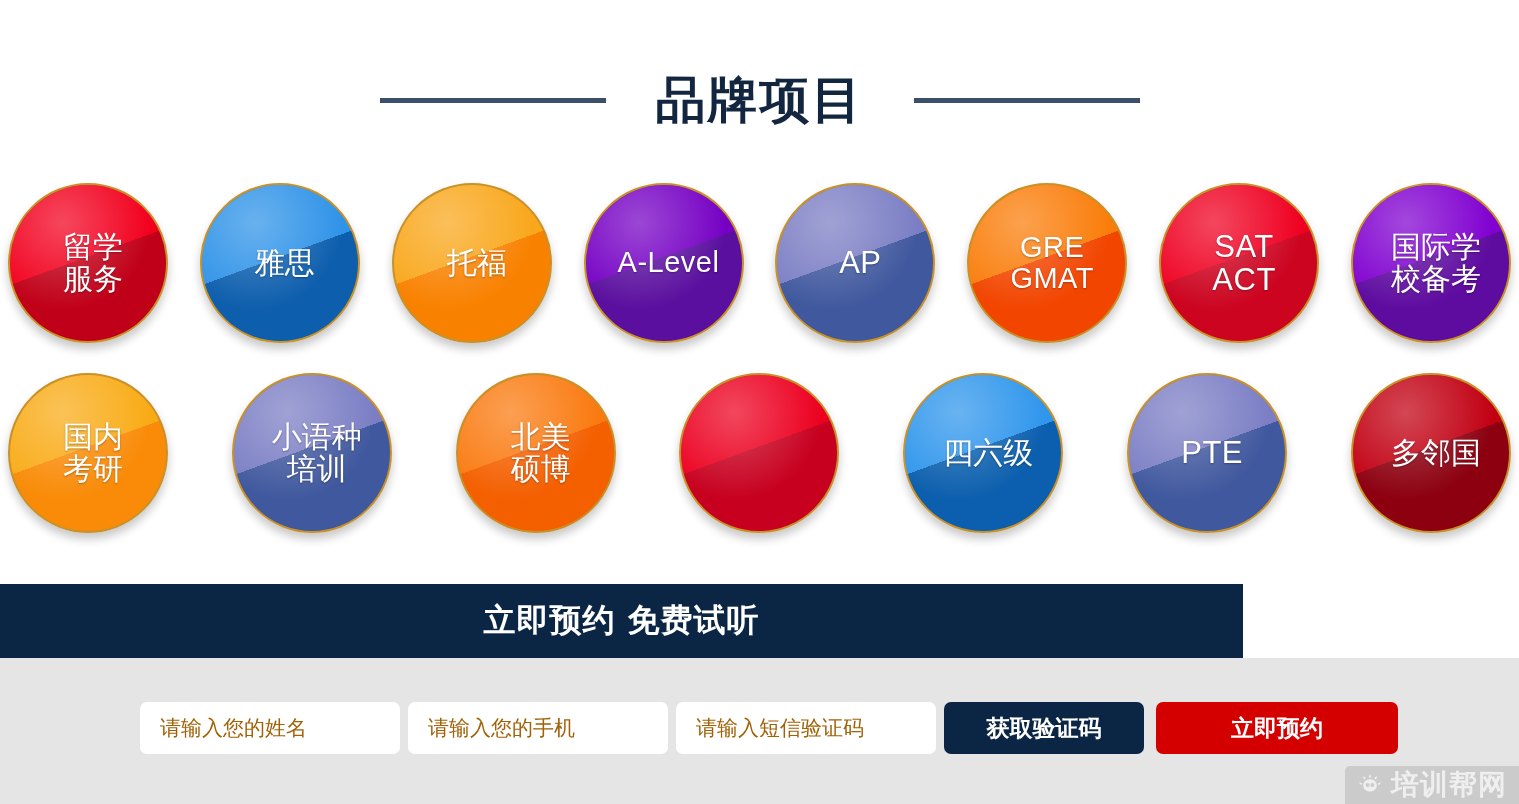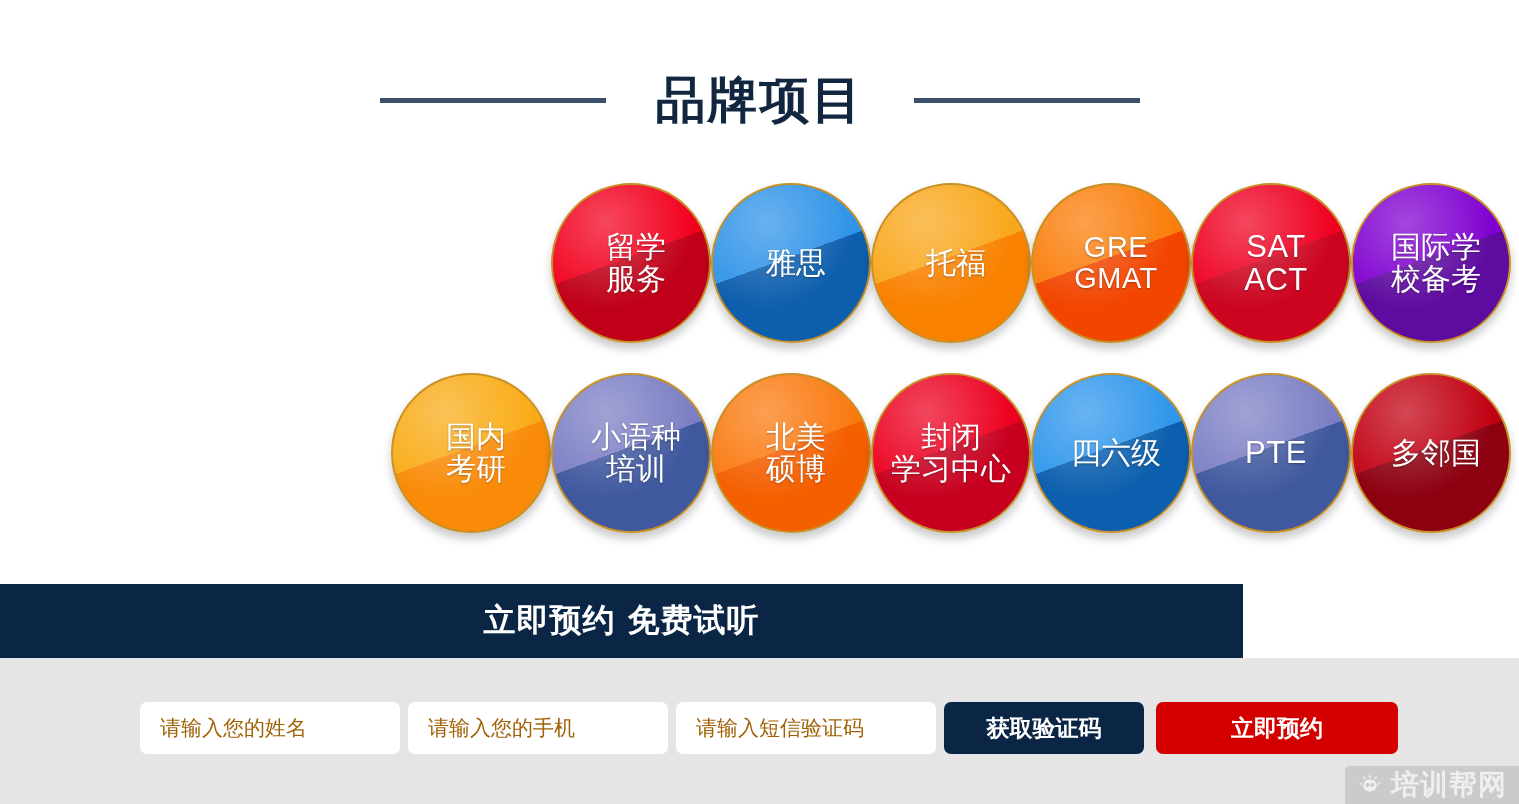--- a/index.html
+++ b/index.html
@@ -25,21 +25,21 @@
     letter-spacing:2px;line-height:1;white-space:nowrap;
     font-family:"DejaVu Sans","Liberation Sans",sans-serif;
   }
 
   
   .grid{
     position:absolute;left:8px;top:183px;
     width:1503px;
   }
   .row{
-    display:flex;justify-content:flex-end;align-items:flex-start;
+    display:flex;justify-content:space-between;align-items:flex-start;
   }
   .row.row2{margin-top:30px;}
 
   .bubble{
     position:relative;
     width:160px;height:160px;border-radius:50%;
     flex:0 0 auto;
     display:flex;align-items:center;justify-content:center;
     box-sizing:border-box;
     border:2px solid #c8922a;
@@ -148,20 +148,32 @@
         <div class="label cjk">
           <div>雅思</div>
         </div>
       </div>
       <div class="bubble" style="border-color: rgb(200, 146, 42); background: linear-gradient(160deg, rgb(249, 167, 27) 0%, rgb(249, 167, 27) 47%, rgb(249, 129, 0) 47%, rgb(249, 129, 0) 100%);">
         <div class="gloss"></div>
         <div class="label cjk">
           <div>托福</div>
         </div>
       </div>
+      <div class="bubble" style="border-color: rgb(200, 146, 42); background: linear-gradient(160deg, rgb(117, 0, 196) 0%, rgb(117, 0, 196) 47%, rgb(90, 15, 158) 47%, rgb(90, 15, 158) 100%);">
+        <div class="gloss"></div>
+        <div class="label lat">
+          <div>A-Level</div>
+        </div>
+      </div>
+      <div class="bubble" style="border-color: rgb(200, 146, 42); background: linear-gradient(160deg, rgb(123, 126, 196) 0%, rgb(123, 126, 196) 47%, rgb(64, 88, 158) 47%, rgb(64, 88, 158) 100%);">
+        <div class="gloss"></div>
+        <div class="label lat big">
+          <div>AP</div>
+        </div>
+      </div>
       <div class="bubble" style="border-color: rgb(200, 146, 42); background: linear-gradient(160deg, rgb(250, 125, 10) 0%, rgb(250, 125, 10) 47%, rgb(242, 69, 0) 47%, rgb(242, 69, 0) 100%);">
         <div class="gloss"></div>
         <div class="label lat two-line">
           <div>GRE</div>
           <div>GMAT</div>
         </div>
       </div>
       <div class="bubble" style="border-color: rgb(200, 146, 42); background: linear-gradient(160deg, rgb(239, 0, 33) 0%, rgb(239, 0, 33) 47%, rgb(204, 4, 32) 47%, rgb(204, 4, 32) 100%);">
         <div class="gloss"></div>
         <div class="label lat big two-line">
@@ -194,24 +206,20 @@
       </div>
       <div class="bubble" style="border-color: rgb(200, 146, 42); background: linear-gradient(160deg, rgb(250, 122, 16) 0%, rgb(250, 122, 16) 47%, rgb(244, 95, 0) 47%, rgb(244, 95, 0) 100%);">
         <div class="gloss"></div>
         <div class="label cjk two-line">
           <div>北美</div>
           <div>硕博</div>
         </div>
       </div>
       <div class="bubble" style="border-color: rgb(200, 146, 42); background: linear-gradient(160deg, rgb(236, 0, 32) 0%, rgb(236, 0, 32) 47%, rgb(199, 0, 31) 47%, rgb(199, 0, 31) 100%);">
         <div class="gloss"></div>
-        <div class="label cjk wide two-line">
-          <div>封闭</div>
-          <div>学习中心</div>
-        </div>
       </div>
       <div class="bubble" style="border-color: rgb(200, 146, 42); background: linear-gradient(160deg, rgb(47, 150, 236) 0%, rgb(47, 150, 236) 47%, rgb(12, 95, 174) 47%, rgb(12, 95, 174) 100%);">
         <div class="gloss"></div>
         <div class="label cjk">
           <div>四六级</div>
         </div>
       </div>
       <div class="bubble" style="border-color: rgb(200, 146, 42); background: linear-gradient(160deg, rgb(123, 126, 196) 0%, rgb(123, 126, 196) 47%, rgb(64, 88, 158) 47%, rgb(64, 88, 158) 100%);">
         <div class="gloss"></div>
         <div class="label lat big">

